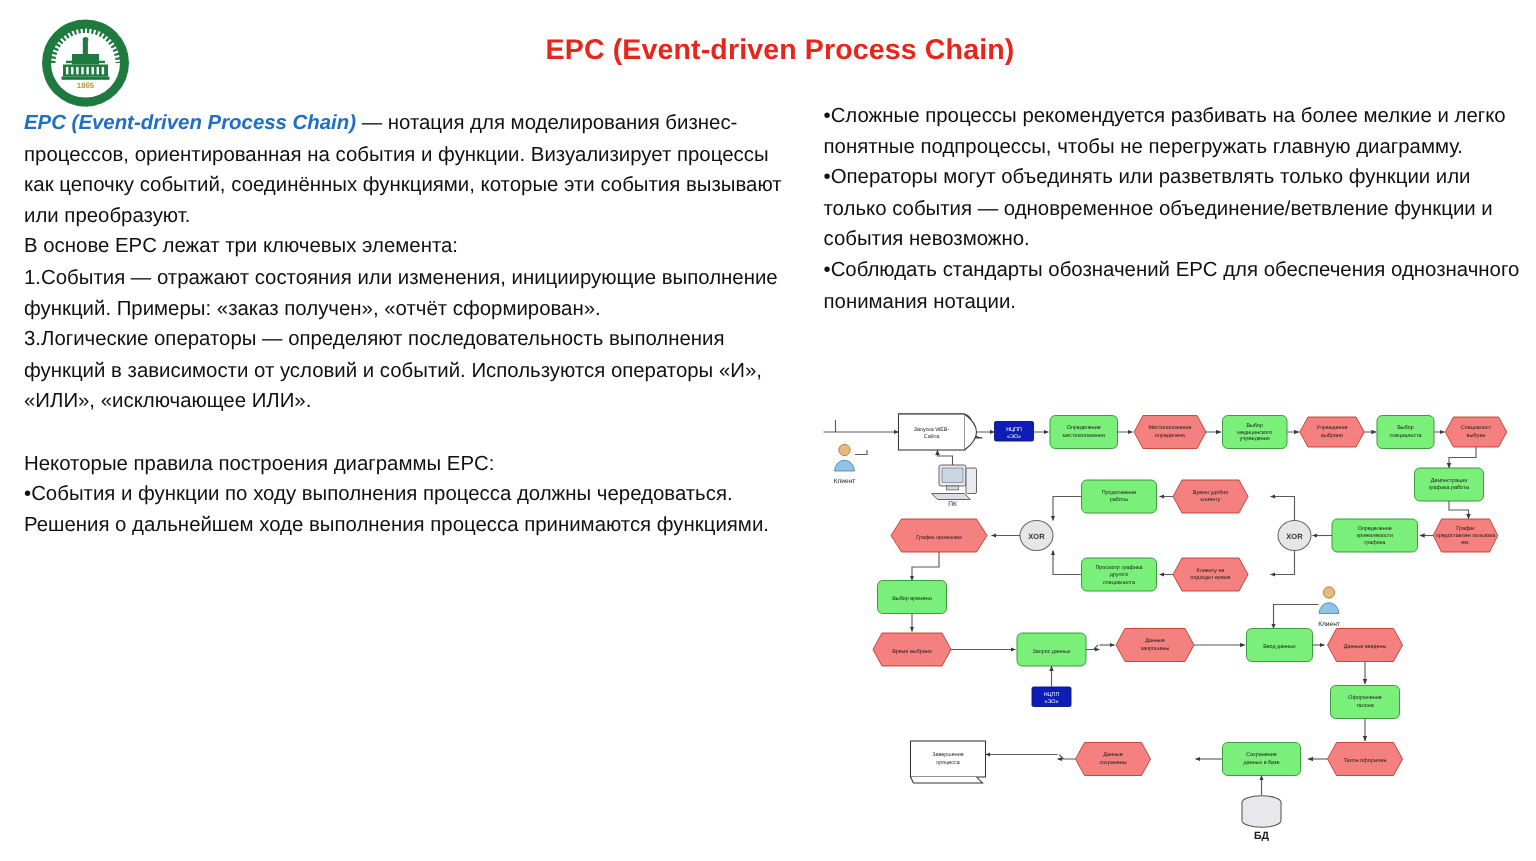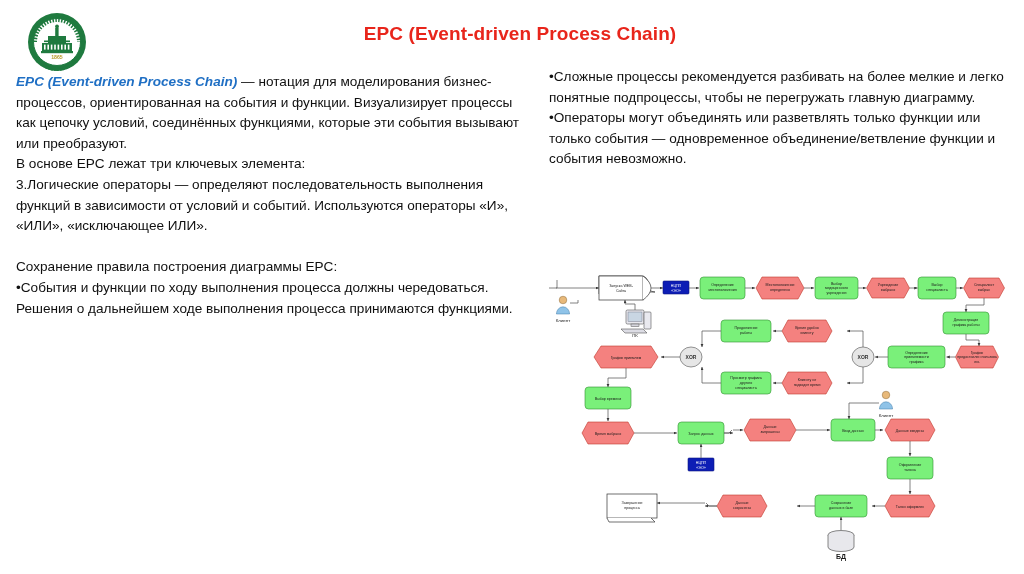--- a/index.html
+++ b/index.html
@@ -110,31 +110,33 @@
         <rect x="41.8" y="33.6" width="1.6" height="5"></rect>
       </g>
       <text x="31" y="47.5" text-anchor="middle" font-size="5.2" font-weight="bold" fill="#b89b2a" font-family="'Liberation Sans', sans-serif">1865</text>
     </svg>
   </div>
 
   <div id="page-title">EPC (Event-driven Process Chain)</div>
 </div>
 
 <div id="col-left" class="col">
-  <p><span class="lead">EPC (Event-driven Process Chain)</span><span> — нотация для моделирования бизнес-процессов, ориентированная на события и функции. Визуализирует процессы как цепочку условий, соединённых функциями, которые эти события вызывают или преобразуют.</span></p>
+  <p><span class="lead">EPC (Event-driven Process Chain)</span><span> — нотация для моделирования бизнес-процессов, ориентированная на события и функции. Визуализирует процессы как цепочку событий, соединённых функциями, которые эти события вызывают или преобразуют.</span></p>
   <p>В основе EPC лежат три ключевых элемента:</p>
+  <p>1.События — отражают состояния или изменения, инициирующие выполнение функций. Примеры: «заказ получен», «отчёт сформирован».</p>
   <p>3.Логические операторы — определяют последовательность выполнения функций в зависимости от условий и событий. Используются операторы «И», «ИЛИ», «исключающее ИЛИ».</p>
   <p class="gap"></p>
-  <p>Сохранение правила построения диаграммы EPC:</p>
+  <p>Некоторые правила построения диаграммы EPC:</p>
   <p>•События и функции по ходу выполнения процесса должны чередоваться. Решения о дальнейшем ходе выполнения процесса принимаются функциями.</p>
 </div>
 
 <div id="col-right" class="col">
   <p>•Сложные процессы рекомендуется разбивать на более мелкие и легко понятные подпроцессы, чтобы не перегружать главную диаграмму.</p>
   <p>•Операторы могут объединять или разветвлять только функции или только события — одновременное объединение/ветвление функции и события невозможно.</p>
+  <p>•Соблюдать стандарты обозначений EPC для обеспечения однозначного понимания нотации.</p>
 </div>
 
 <div id="diagram">
 <svg width="478" height="314" viewBox="0 0 478 314">
 
   <defs>
     <marker id="ah" markerWidth="5" markerHeight="5" refX="4.4" refY="2" orient="auto">
       <path d="M0,0 L4.6,2 L0,4 z" fill="#3a3a3a"></path>
     </marker>
   </defs>

